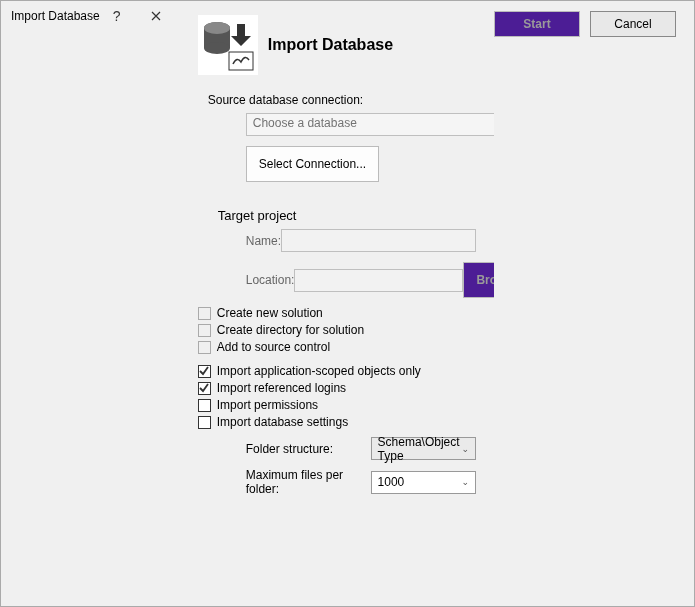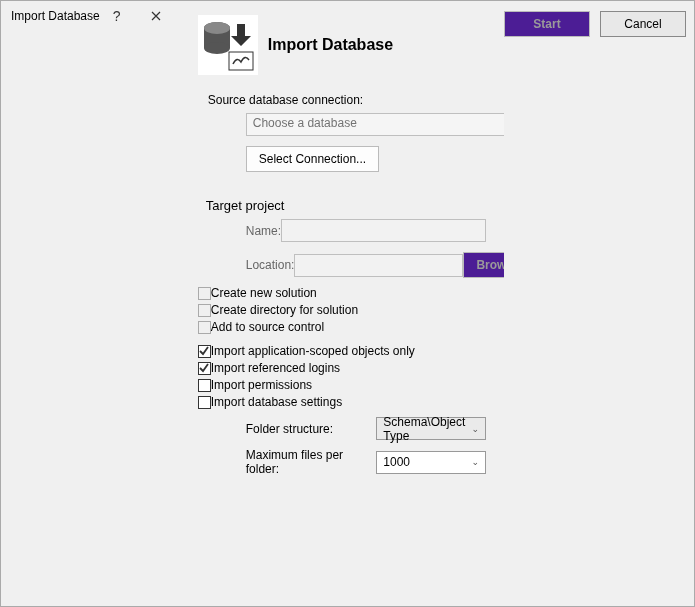--- a/index.html
+++ b/index.html
@@ -50,39 +50,39 @@
 
 .textbox {
   height: 23px; border: 1px solid #bfbfbf; background: #f5f5f5;
   padding: 2px 6px; color: #737373; font-size: 12px;
 }
 .textbox.wide { width: 608px; margin-left: 48px; }
 .textbox.name { width: 452px; background: #f2f2f2; }
 .textbox.loc { width: 452px; background: #f2f2f2; }
 
 .btn {
-  height: 26px; padding: 0 12px; border: 1px solid #bbb;
+  height: 36px; padding: 0 12px; border: 1px solid #bbb;
   background: #fdfdfd; font-size: 12px; cursor: pointer;
 }
 .btn.disabled { color: #9a9a9a; background: #4c1d95; font-weight: bold; }
 .btn.primary { background: #e8e8e8; border-color: #888; }
 
 .select-conn { margin: 10px 0 18px 48px; }
 
 .section-head {
   font-size: 13px; font-weight: 400; margin: 8px 0 6px 8px;
   display: flex; align-items: center; gap: 6px;
 }
 .section-head .chev {
   width: 18px; height: 18px; border: 1px solid #888; border-radius: 50%;
   display: flex; align-items: center; justify-content: center;
 }
 .section-head .line { flex: 1; height: 1px; background: #bbb; }
 
-.chk-row { display: flex; align-items: center; margin: 3px 0; }
+.chk-row { display: flex; align-items: center; gap: 6px; margin: 3px 0; }
 .chk {
   width: 13px; height: 13px; border: 1px solid #333; background: #fff;
   display: inline-flex; align-items: center; justify-content: center;
 }
 .chk.disabled { border-color: #aaa; background: #f0f0f0; }
 .chk.checked svg { display: block; }
 .chk svg { display: none; }
 
 .dropdown {
   height: 23px; width: 140px; border: 1px solid #999;
@@ -90,21 +90,21 @@
   padding: 0 6px; justify-content: space-between; font-size: 12px;
 }
 .dropdown .caret { font-size: 9px; color: #555; }
 .dropdown.white { background: #fff; gap: 35px; }
 
 .form-row { display: flex; align-items: center; margin: 8px 0 8px 48px; gap: 0; }
 .form-row .lbl { width: 172px; font-size: 12px; }
 
 .footer {
   display: flex; justify-content: flex-end; gap: 10px;
-  padding: 10px 8px 16px 0;
+  padding: 10px 18px 16px 0;
 }
 .footer .btn { width: 86px; height: 26px; }
 </style>
 </head>
 <body>
 
 <div class="dialog">
 
   <div class="titlebar">
     <span class="title">Import Database</span>
@@ -132,21 +132,21 @@
       </div>
       <div class="header-title">Import Database</div>
     </div>
 
     <div class="section-label">Source database connection:</div>
     <div class="textbox wide">
       <span>Choose a database</span>
     </div>
     <button class="btn select-conn">Select Connection...</button>
 
-    <div class="section-head" style="margin-left:8px;">
+    <div class="section-head" style="margin-left:20px;">
       <span>Target project</span>
     </div>
 
     <div class="row indent-1">
       <span class="field-label">Name:</span>
       <input class="textbox name" type="text" value="" style="">
     </div>
 
     <div class="row indent-1" style="margin-top:10px;">
       <span class="field-label">Location:</span>

